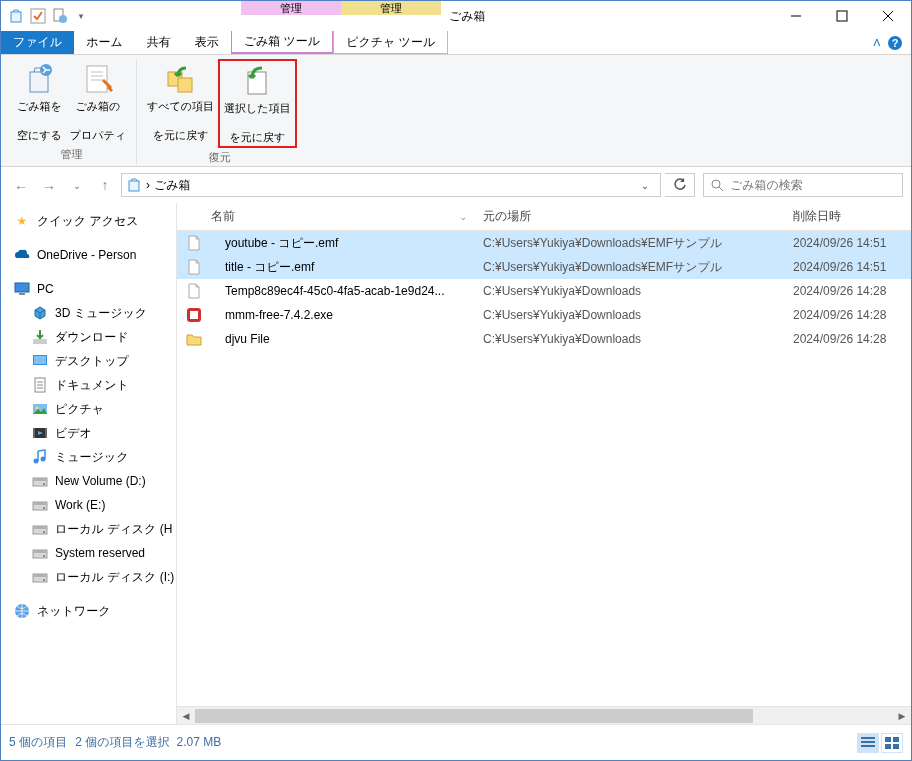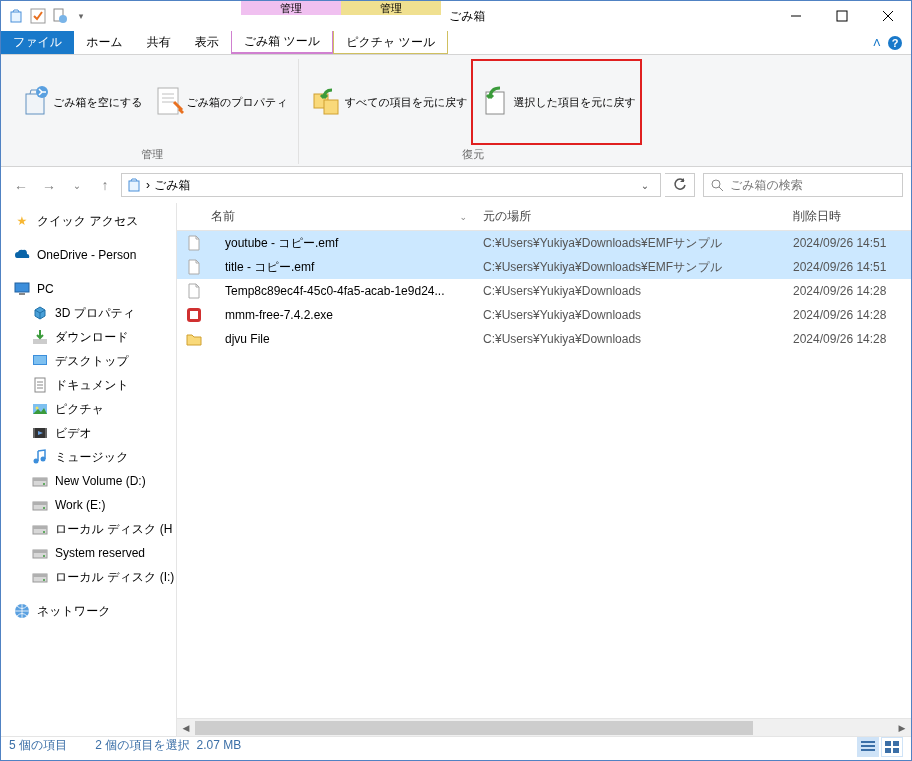--- a/index.html
+++ b/index.html
@@ -19,21 +19,21 @@
 .tabs { height: 24px; display: flex; align-items: stretch; background: #fff; border-bottom: 1px solid #d4d4d4; }
 .tab { padding: 0 12px; display: flex; align-items: center; font-size: 12px; text-align: right; }
 .tab.file { background: #1979ca; color: #fff; }
 .tab.ctx-active-pink { border: 1px solid #d080d0; border-top:none; border-bottom: 2px solid #d080d0; }
 .tab.ctx-yellow-tab { border: 1px solid #d0c060; border-top:none; }
 .tabs-right { margin-left: auto; display: flex; align-items: center; padding: 0 8px; gap: 6px; }
 .ribbon { height: 112px; background: #f5f6f7; border-bottom: 1px solid #d4d4d4; display: flex; padding: 4px 6px 2px 6px; }
 .ribbon-group { display: flex; flex-direction: column; align-items: center; padding: 0 6px; border-right: 1px solid #e1e1e1; }
 .ribbon-group:last-child { border-right: none; }
 .ribbon-row { display: flex; gap: 0; flex: 1; }
-.ribbon-btn { display: flex; align-items: center; justify-content: flex-start; padding: 2px 4px; text-align: center; font-size: 11px; line-height: 1.3; min-width: 50px; }
+.ribbon-btn { display: flex; flex-direction: column; align-items: center; justify-content: flex-start; padding: 2px 4px; text-align: center; font-size: 11px; line-height: 1.3; min-width: 50px; }
 .ribbon-btn.highlighted { border: 2px solid #e02020; }
 .ribbon-icon { width: 36px; height: 36px; display: flex; align-items: center; justify-content: center; margin-bottom: 2px; }
 .ribbon-group-label { font-size: 11px; color: #666; padding: 2px 0; }
 .nav { height: 36px; display: flex; align-items: center; padding: 0 8px; gap: 4px; }
 .nav-btn { width: 24px; height: 24px; display: flex; align-items: center; justify-content: center; color: #808080; font-size: 14px; }
 .addr { flex: 1; height: 24px; border: 1px solid #ccc; display: flex; align-items: center; padding: 0 4px; gap: 4px; }
 .addr-dd { width:22px; display:flex; align-items:center; justify-content:center; color:#555; font-size:10px;}
 .refresh-btn { width: 30px; height: 24px; border: 1px solid #ccc; border-left:none; display: flex; align-items: center; justify-content: center; color:#555;}
 .search { width: 200px; height: 24px; border: 1px solid #ccc; display: flex; align-items: center; padding: 0 6px; gap: 6px; color: #777; margin-left:4px;}
 .body { flex: 1; display: flex; overflow: hidden; }
@@ -53,21 +53,21 @@
 .row.selected { background: #cce8ff; }
 .cell { padding: 0 8px; overflow:hidden; text-overflow: ellipsis; white-space: nowrap;}
 .cell.name { width: 298px; display: flex; align-items: center; gap: 22px; }
 .cell.loc { width: 310px; color: #555; }
 .cell.date { flex:1; color: #555; }
 .file-icon { width: 18px; height: 18px; display: flex; align-items: center; justify-content: center; }
 .scrollbar-h { height: 18px; background: #f0f0f0; border-top: 1px solid #e5e5e5; display:flex; align-items:center;}
 .sb-track { flex:1; height:14px; background:#f0f0f0; position:relative;}
 .sb-thumb { position:absolute; left:0; width:80%; height:14px; background:#cdcdcd;}
 .sb-btn { width:18px; height:18px; display:flex; align-items:center; justify-content:center; color:#666; font-size:9px;}
-.status { height: 24px; border-top: 1px solid #e5e5e5; display: flex; padding: 0 8px; gap: 28px; font-size: 12px; color: #3b6fa7; }
+.status { height: 36px; border-top: 1px solid #e5e5e5; display: flex; align-items: center; padding: 0 8px; gap: 8px; font-size: 12px; color: #3b6fa7; }
 .status-right { margin-left: auto; display: flex; gap: 2px; }
 .view-btn { width: 22px; height: 20px; border: 1px solid #cfe3f7; display:flex; align-items:center; justify-content:center;}
 .view-btn.active { background:#cfe3f7;}
 .quick-access-star { color: #f7b733; }
 svg { display: block; }
 </style>
 </head>
 <body>
 
 <div class="titlebar">
@@ -262,21 +262,21 @@
       <span>PC</span>
     </div>
     <div id="pc-children">
         <div class="tree-item indent">
           <span class="tree-icon">
             <svg width="18" height="18" viewBox="0 0 18 18">
               <path d="M4 6 L9 3 L14 6 L14 12 L9 15 L4 12 Z" fill="#4aa0d8" stroke="#2070a8"></path>
               <path d="M4 6 L9 9 L14 6 M9 9 L9 15" fill="none" stroke="#2070a8"></path>
             </svg>
           </span>
-          <span>3D プロパティ</span>
+          <span>3D ミュージック</span>
         </div>
         <div class="tree-item indent">
           <span class="tree-icon">
             <svg width="18" height="18" viewBox="0 0 18 18">
               <rect x="2" y="11" width="14" height="5" fill="#ccc"></rect>
               <path d="M9 2 L9 10 M6 7 L9 10 L12 7" fill="none" stroke="#3b9b3b" stroke-width="2"></path>
             </svg>
           </span>
           <span>ダウンロード</span>
         </div>

